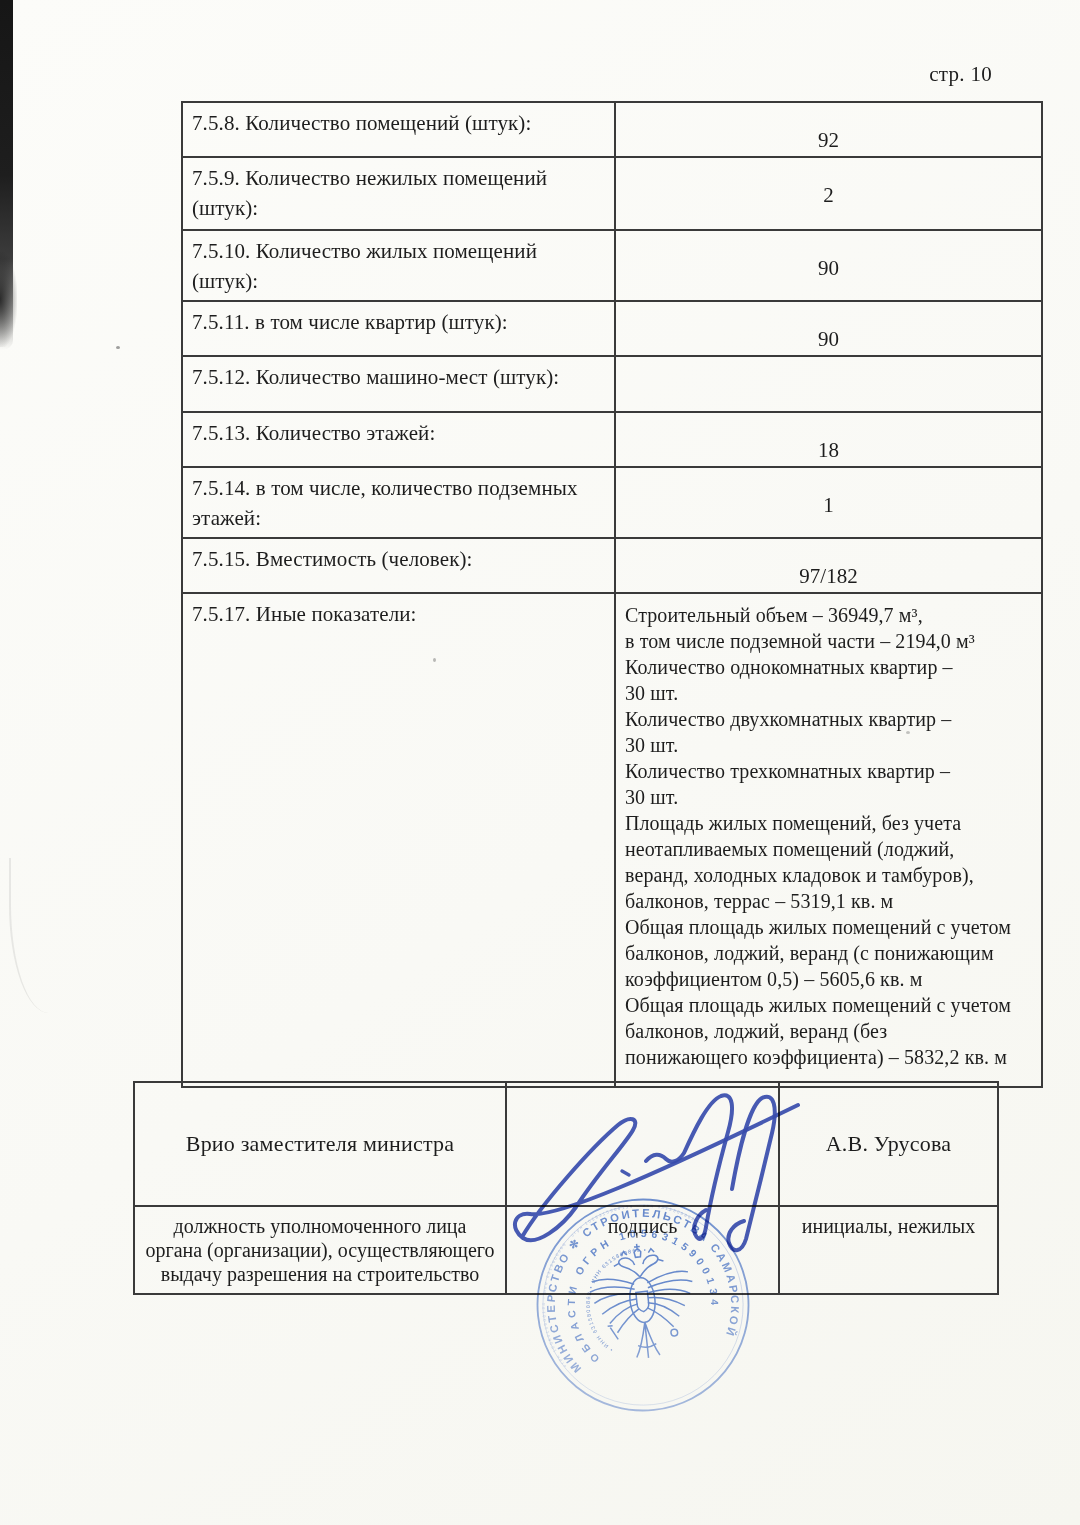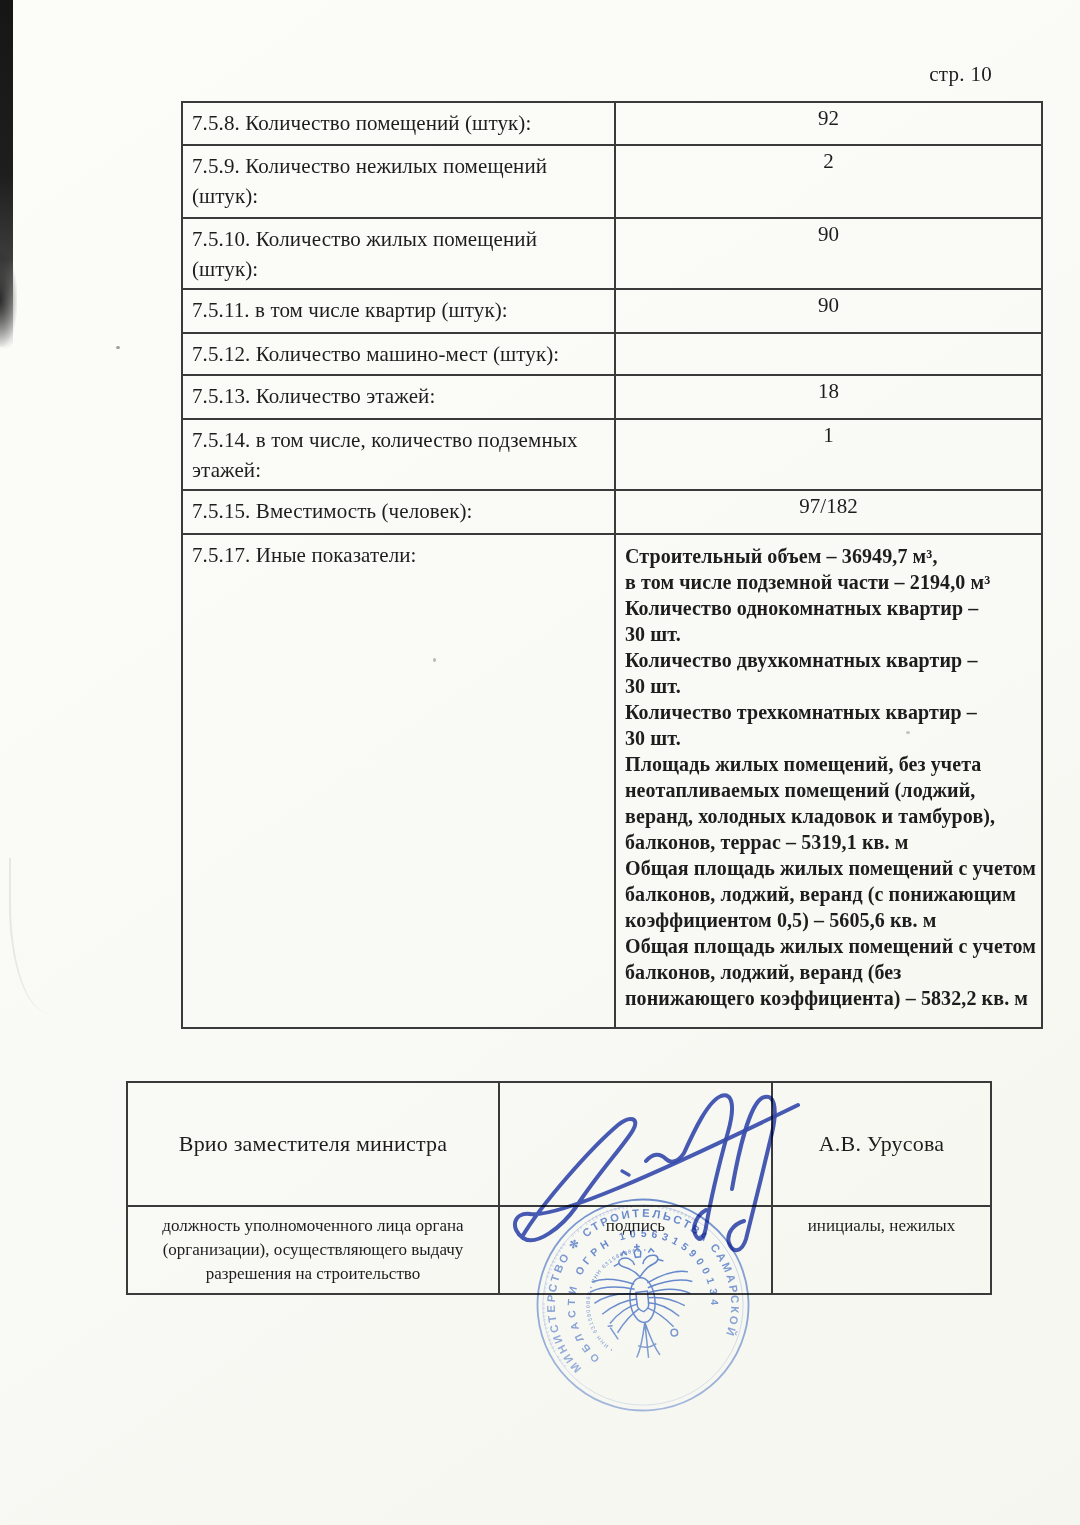--- a/index.html
+++ b/index.html
@@ -4,26 +4,26 @@
 <style>
   html,body{margin:0;padding:0;background:#e9e9e6;}
   .page{position:relative;width:1080px;height:1525px;overflow:hidden;
         background:linear-gradient(145deg,#fcfcf9 0%,#f9f9f5 55%,#f6f6f0 100%);
         font-family:"Liberation Serif",serif;color:#1d1d1d;}
   .page-number{position:absolute;top:62px;right:88px;font-size:21px;letter-spacing:.3px;}
   table{border-collapse:collapse;table-layout:fixed;}
   td{border:2px solid #3a3a3a;vertical-align:top;}
   .main-table{position:absolute;left:137px;top:101px;width:860px;margin-left:44px;}
   .lbl{font-size:21px;line-height:30px;padding:5px 10px 4px 9px;letter-spacing:.1px;}
-  .val{font-size:21px;line-height:30px;text-align:center;padding-top:0;}
+  .val{font-size:21px;line-height:30px;text-align:center;padding-top:22px;}
   .val-multi{white-space:pre-line;text-align:left;font-size:20px;line-height:26px;
-             padding:8px 4px 8px 9px;letter-spacing:.1px;font-weight:bold;}
-  .sig-table{position:absolute;left:126px;top:1081px;width:864px;font-family:Liberation Serif, serif;}
+             padding:8px 4px 8px 9px;letter-spacing:.1px;}
+  .sig-table{position:absolute;left:133px;top:1081px;width:864px;font-family:Liberation Serif, serif;}
   .sig-pos,.sig-name{font-size:22px;text-align:center;vertical-align:middle;letter-spacing:.2px;}
-  .cap{font-size:17px;line-height:24px;text-align:center;vertical-align:top;padding:7px 10px;}
+  .cap{font-size:20px;line-height:24px;text-align:center;vertical-align:top;padding:7px 10px;}
   .signature{position:absolute;left:480px;top:1085px;width:330px;height:190px;
              mix-blend-mode:multiply;z-index:6;pointer-events:none;}
   .signature path{fill:none;stroke:var(--sig-ink,#3a4eb5);stroke-linecap:round;stroke-linejoin:round;opacity:.92;}
   .stamp{position:absolute;left:535px;top:1197px;width:216px;height:216px;z-index:5;
          mix-blend-mode:multiply;opacity:.96;pointer-events:none;
          -webkit-mask-image:radial-gradient(ellipse 120% 120% at 52% 28%,rgba(0,0,0,.95) 18%,rgba(0,0,0,.62) 52%,rgba(0,0,0,.34) 78%,rgba(0,0,0,.22) 100%);
          mask-image:radial-gradient(ellipse 120% 120% at 52% 28%,rgba(0,0,0,.95) 18%,rgba(0,0,0,.62) 52%,rgba(0,0,0,.34) 78%,rgba(0,0,0,.22) 100%);}
   .stamp svg{width:100%;height:100%;}
   .stamp text{font-family:"Liberation Sans",sans-serif;fill:var(--stamp-ink,#5b82d2);}
   .ring-big{font-size:13.5px;letter-spacing:3px;font-weight:bold;}
@@ -66,21 +66,21 @@
         <td class="val">2</td>
       </tr>
       <tr style="height:71px">
         <td class="lbl">7.5.10. Количество жилых помещений (штук):</td>
         <td class="val">90</td>
       </tr>
       <tr style="height:44px">
         <td class="lbl">7.5.11. в том числе квартир (штук):</td>
         <td class="val">90</td>
       </tr>
-      <tr style="height:42px">
+      <tr style="height:56px">
         <td class="lbl">7.5.12. Количество машино-мест (штук):</td>
         <td class="val"></td>
       </tr>
       <tr style="height:44px">
         <td class="lbl">7.5.13. Количество этажей:</td>
         <td class="val">18</td>
       </tr>
       <tr style="height:70px">
         <td class="lbl">7.5.14. в том числе, количество подземных этажей:</td>
         <td class="val">1</td>

